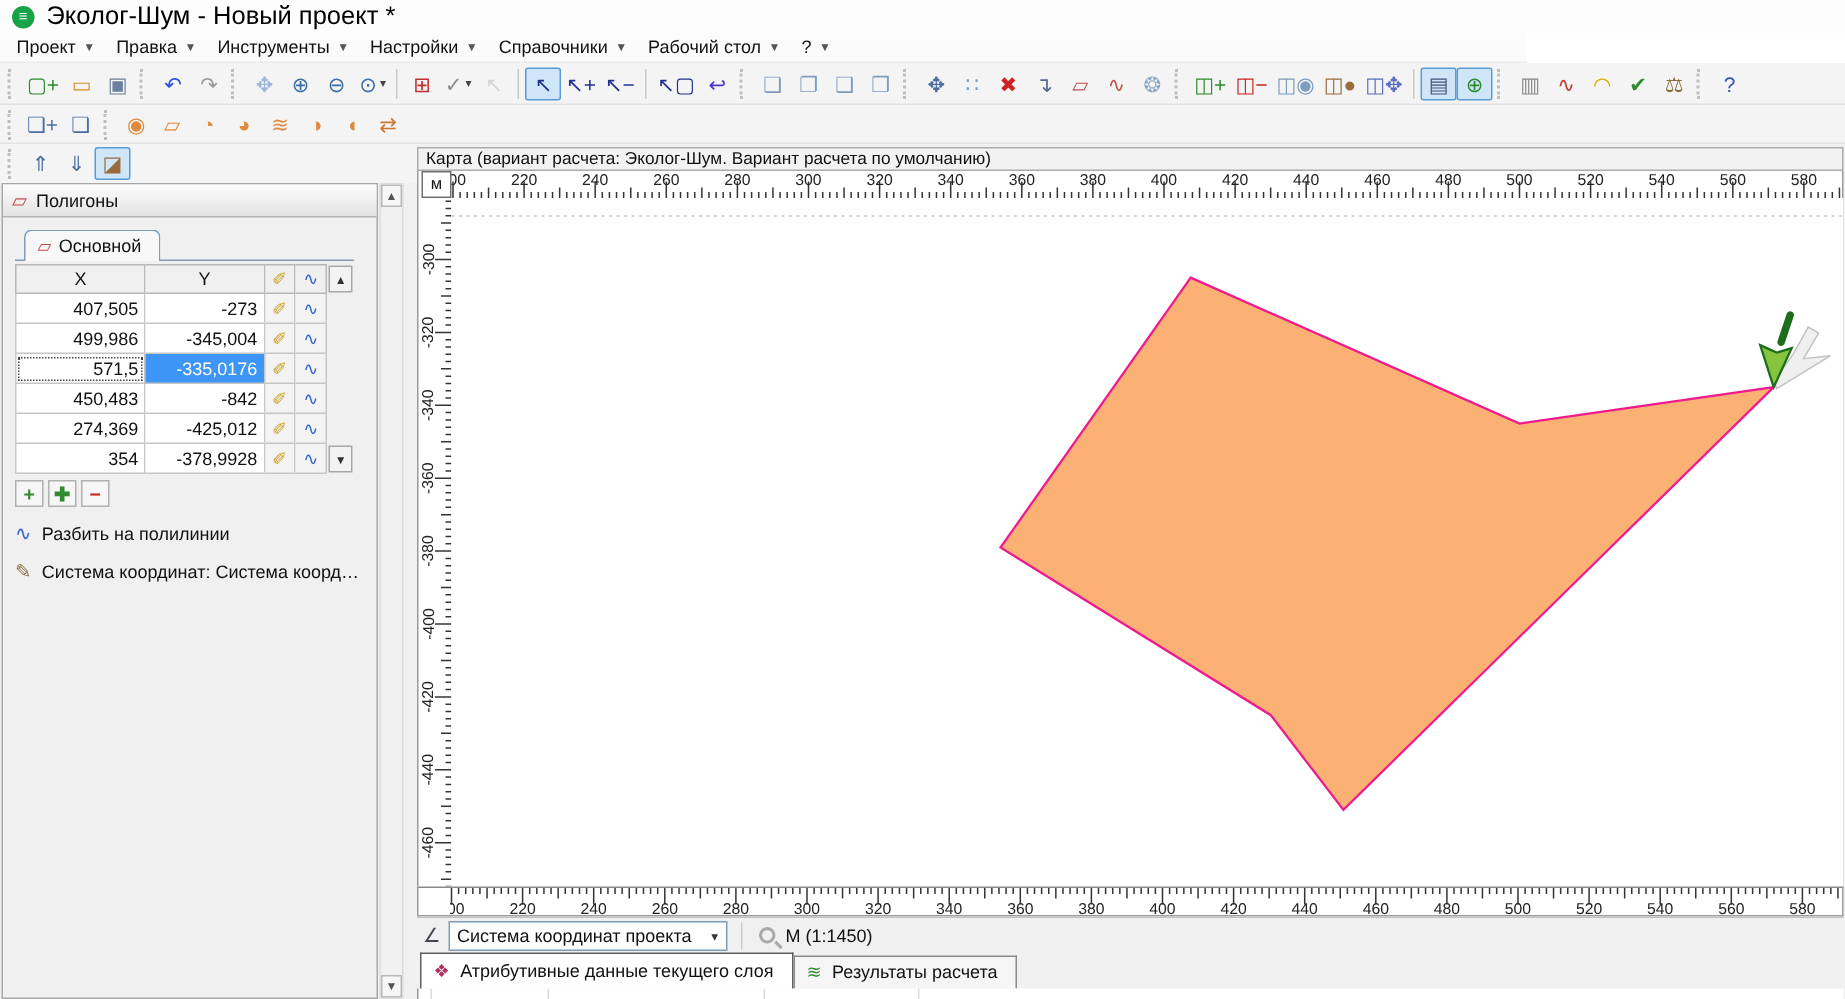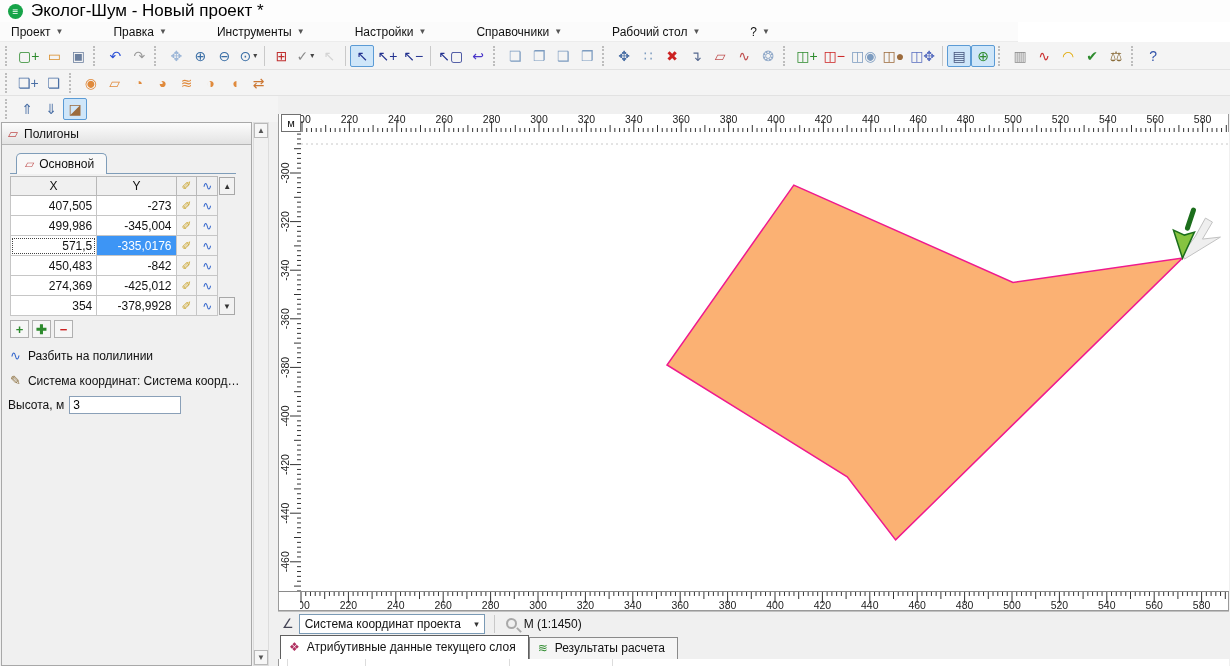--- a/index.html
+++ b/index.html
@@ -6,21 +6,21 @@
   html,body { background:#ddd; }
   #app {
     position:relative; width:1230px; height:666px; background:#fff;
     font-family:"Liberation Sans", sans-serif; font-size:12px; color:#111;
     overflow:hidden; user-select:none;
   }
   
   .titlebar { position:absolute; left:0; top:0; width:1230px; height:22px; background:#fdfdfd; display:flex; align-items:center; padding-left:8px; gap:8px; }
   .appicon { width:15px; height:15px; border-radius:50%; background:#17a449; color:#fff; font-size:10px; line-height:15px; text-align:center; font-weight:bold; }
   .title-text { font-size:17px; color:#000; }
-  .menubar { position:absolute; left:0; top:22px; width:1018px; height:20px; background:#fbfbfb; display:flex; align-items:center; padding-left:4px; border-bottom:1px solid #ececec;gap:36px; }
+  .menubar { position:absolute; left:0; top:22px; width:1018px; height:20px; background:#fbfbfb; display:flex; align-items:flex-start; padding-left:4px; border-bottom:1px solid #ececec; }
   .menu-item { padding:2px 7px; display:flex; align-items:center; gap:5px; cursor:default; }
   .mcaret { font-size:8px; color:#555; }
   
   .toolbar { position:absolute; left:0; width:1230px; background:#f4f4f4; display:flex; align-items:center; padding-left:2px; border-bottom:1px solid #e2e2e2; }
   #toolbar-main { top:42px; height:28px; }
   #toolbar-sources { top:70px; height:26px; }
   .tbtn { display:inline-flex; align-items:center; justify-content:center; min-width:24px; height:22px; padding:0 2px; border:1px solid transparent; border-radius:2px; cursor:pointer; }
   .tbtn.on { background:#cfe6f9; border-color:#5b9bd5; }
   .tbtn.dis { opacity:.42; cursor:default; }
   .ig { font-size:14px; line-height:1; white-space:nowrap; }
@@ -386,33 +386,30 @@
 
       <div class="action">
         <span class="aicon" style="color:#3366cc">∿</span>
         <span>Разбить на полилинии</span>
       </div>
       <div class="action">
         <span class="aicon" style="color:#8a6d3b">✎</span>
         <span>Система координат: Система коорд…</span>
       </div>
 
-      <div class="fieldrow">
-        <span>Высота, м</span>
-        <input style="width: 112px;" value="3">
-      </div>
     </div>
 
     <div id="panel-scroll">
       <span class="scr" style="top:0">▲</span>
       <span class="scr" style="bottom:0">▼</span>
     </div>
   </div>
 
   <div id="mapcol">
+    <div class="map-title">Карта (вариант расчета: Эколог-Шум. Вариант расчета по умолчанию)</div>
 
     <div class="ruler-row">
       <div class="corner">м</div>
       <svg id="ruler-top" width="928" height="18">
           <line x1="1" y1="18" x2="1" y2="7" stroke="#333" stroke-width="1"></line>
           <text x="1" y="9" text-anchor="middle" font-size="10.5" fill="#222">200</text>
           <line x1="5.74" y1="18" x2="5.74" y2="14" stroke="#333" stroke-width="1"></line>
           <line x1="10.48" y1="18" x2="10.48" y2="14" stroke="#333" stroke-width="1"></line>
           <line x1="15.22" y1="18" x2="15.22" y2="14" stroke="#333" stroke-width="1"></line>
           <line x1="19.96" y1="18" x2="19.96" y2="14" stroke="#333" stroke-width="1"></line>

